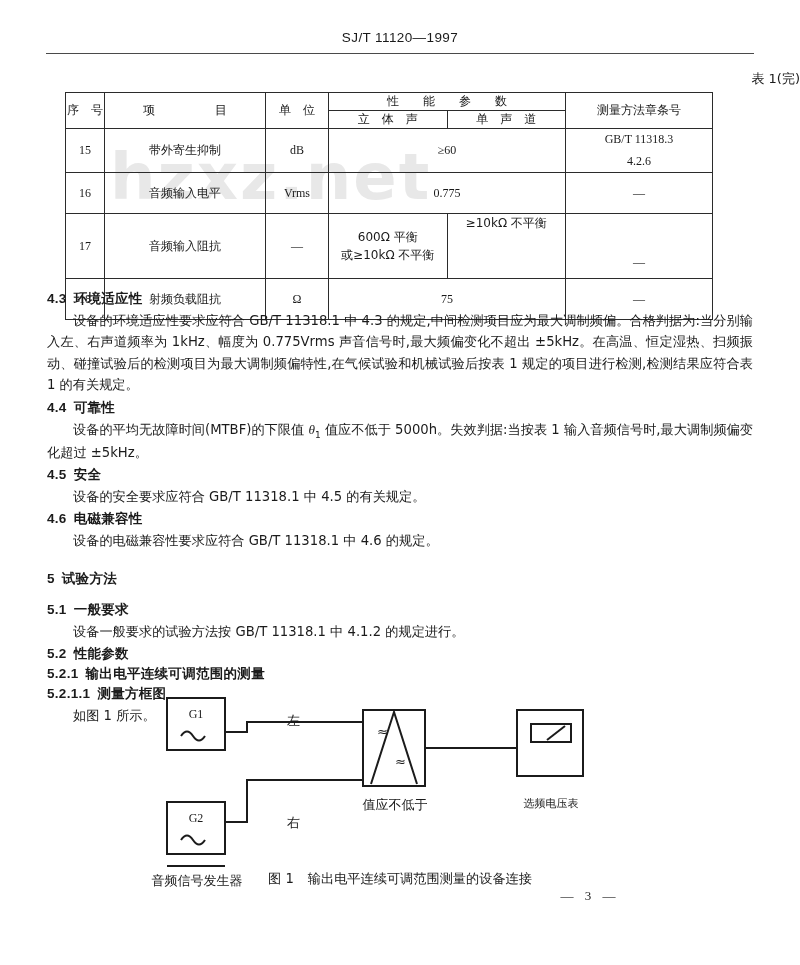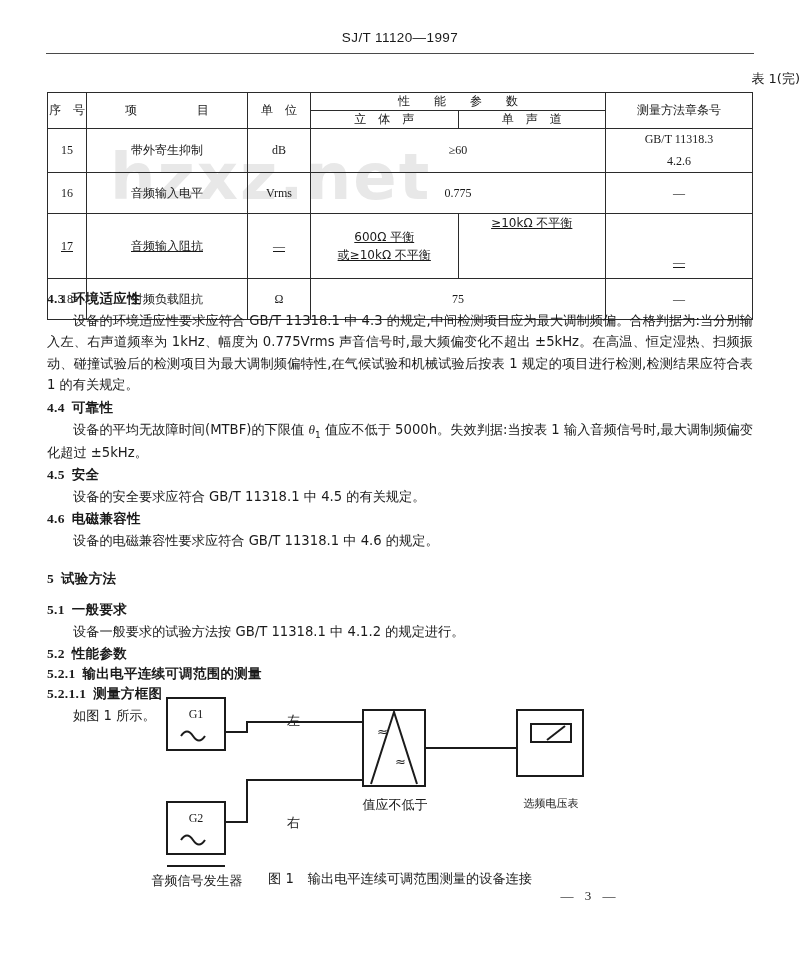--- a/index.html
+++ b/index.html
@@ -50,22 +50,22 @@
     left: 0;
     width: 800px;
     text-align: right;
     font-size: 13px;
   }
 
   
   .std-table {
     position: absolute;
     top: 92px;
-    left: 47px;
-    width: 706px;
+    left: 65px;
+    width: 648px;
     border-collapse: collapse;
     table-layout: fixed;
     font-size: 12px;
   }
   .std-table td, .std-table th {
     border: 1px solid #2b2b2b;
     padding: 0;
     vertical-align: middle;
     text-align: center;
     font-weight: normal;
@@ -74,21 +74,21 @@
   .std-table th { font-size: 12px; }
   .cell-pad { padding: 4px 6px; }
   .left-txt { text-align: left; padding-left: 10px; margin-top: 36px; }
   .h-seq { width: 38px; }
   .h-item { width: 160px; }
   .h-unit { width: 62px; }
   .h-st { width: 148px; }
   .h-mo { width: 148px; }
   .h-meth { width: 146px; }
   .row-tall td { height: 40px; }
-  .row-17 td { height: 56px; text-decoration: underline; }
+  .row-17 td { height: 56px; }
   .twoline {
     text-align: left;
     padding: 4px 8px;
     line-height: 1.55;
   }
   .meth-two {
     line-height: 1.8;
     font-family: "Liberation Serif", "DejaVu Serif", serif;
   }
   .serif { font-family: "Liberation Serif", "DejaVu Serif", serif; }
@@ -99,21 +99,21 @@
     top: 290px;
     left: 47px;
     width: 706px;
   }
   .sec-head {
     font-size: 13.5px;
     font-weight: bold;
     margin: 0 0 2px 0;
     letter-spacing: 0.3px;
   }
-  .sec-head .num { margin-right: 7px; font-family: Liberation Serif, serif; }
+  .sec-head .num { margin-right: 7px; font-family: Liberation Sans, sans-serif; }
   .para {
     font-size: 13.2px;
     line-height: 1.62;
     margin: 0 0 3px 0;
     text-indent: 26px;
     text-align: justify;
   }
   .gap-m { height: 11px; }
   .gap-l { height: 15px; }
   .ital { font-family: "Liberation Serif", "DejaVu Serif", serif; font-style: italic; }

